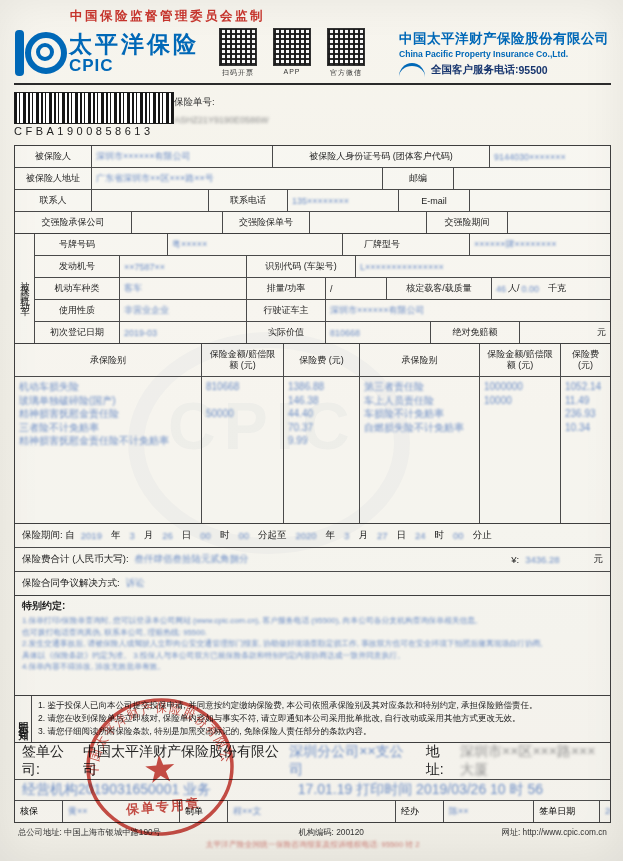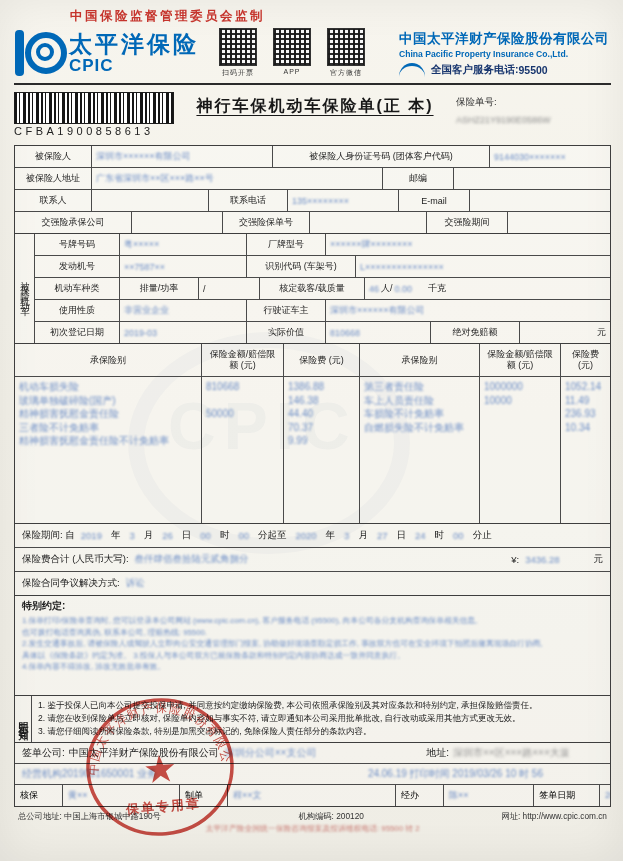--- a/index.html
+++ b/index.html
@@ -51,21 +51,21 @@
   .tr{display:flex;border-top:1px solid #4a4a4a;min-height:21px;align-items:stretch;}
   .tr:first-child{border-top:none;}
   .c{display:flex;align-items:center;padding:1px 4px;font-size:9px;color:#232323;border-left:1px solid #4a4a4a;overflow:hidden;white-space:nowrap;}
   .c:first-child{border-left:none;}
   .lc{justify-content:center;text-align:left;}
   .fx{flex:1;}
   .vside{width:17px;flex:0 0 auto;display:flex;align-items:center;justify-content:center;
          writing-mode:vertical-lr;text-orientation:upright;font-size:9.5px;letter-spacing:5px;
          color:#232323;border-left:none;border-right:1px solid #4a4a4a;padding:2px 1px;}
   .vrows{flex:1;}
-  .vrows .tr:first-child{border-top:none;}
+  .vrows .tr:first-child{border-top:none;gap:48px;}
 
   .cov-h .c{justify-content:center;text-align:center;white-space:normal;line-height:11px;min-height:30px;}
   .cov-b{min-height:146px;}
   .cov-b .c{display:block;padding-top:3px;white-space:nowrap;}
   .covline{font-size:10px;line-height:13.5px;height:13.5px;overflow:hidden;}
 
   .prow{display:flex;align-items:center;min-height:23px;font-size:9.5px;color:#222;padding:0 7px;border-top:1px solid #4a4a4a;}
   .prow:first-child{border-top:none;}
   .pseg{margin:0 3px;}
   .pnum{margin:0 6px;}
@@ -74,21 +74,21 @@
   .sp-label{font-size:10px;font-weight:bold;color:#1e1e1e;margin-bottom:2px;}
   .sp-line{font-size:7.8px;line-height:11.5px;white-space:nowrap;overflow:hidden;}
 
   .nbox{display:flex;}
   .nside{width:16px;flex:0 0 auto;display:flex;align-items:center;justify-content:center;
          writing-mode:vertical-lr;text-orientation:upright;font-size:10px;font-weight:bold;letter-spacing:3px;
          color:#1c1c1c;border-right:1px solid #4a4a4a;}
   .nitems{flex:1;padding:3px 6px;}
   .nitem{font-size:8.5px;line-height:13.2px;color:#1b1b1b;white-space:nowrap;overflow:hidden;}
 
-  .grow{display:flex;align-items:center;min-height:20px;font-size:10px;color:#222;padding:0 7px;}
+  .grow{display:flex;align-items:center;min-height:20px;font-size:14px;color:#222;padding:0 7px;}
   .gsep{border-top:1px solid #4a4a4a;}
   .glab{margin-right:4px;}
   .gval{margin-right:14px;}
   .hcell{display:flex;align-items:center;padding:1px 5px;font-size:9px;border-left:1px solid #4a4a4a;overflow:hidden;white-space:nowrap;}
   .hcell:first-child{border-left:none;}
 
   .foot{display:flex;justify-content:space-between;font-size:8.3px;color:#333;margin-top:4px;padding:0 4px;}
   .hot{text-align:center;font-size:7.8px;margin-top:1px;}
 
   .wm-ring{position:absolute;left:128px;top:332px;width:250px;height:190px;border:16px solid rgba(100,115,145,.06);border-radius:50%;pointer-events:none;}
@@ -141,21 +141,20 @@
           <span>95500</span>
         </div>
       </div>
     </div>
 
     <div class="titleband">
       <div class="barcode">
         <div class="bars"></div>
         <div class="bct">CFBA1900858613</div>
       </div>
-      <div class="doctitle">神行车保机动车保险单(正 本)</div>
       <div class="pol">
         <div>保险单号:</div>
         <div class="pol-v blur-g">ASHZ21Y9190E0586W</div>
       </div>
     </div>
 
     <div class="tbl">
       <div class="tr">
         <div class="c lc" style="width:68px">被保险人</div>
         <div class="c" style="width:172px">
@@ -224,30 +223,33 @@
           <div class="c" style="width:118px">
               <span class="blur-b">××7587××</span>
             </div>
           <div class="c lc" style="width:100px">识别代码 (车架号)</div>
           <div class="c fx">
               <span class="blur-b">L×××××××××××××××</span>
             </div>
         </div>
         <div class="tr">
           <div class="c lc" style="width:76px">机动车种类</div>
+          <div class="c" style="width:118px">
+              <span class="blur-b">客车</span>
+            </div>
           <div class="c lc" style="width:70px">排量/功率</div>
           <div class="c" style="width:52px">
               <span>/</span>
             </div>
           <div class="c lc" style="width:96px">核定载客/载质量</div>
           <div class="c fx">
             <span class="blur-b">46</span>
             <span style="margin:0 2px">人/</span>
             <span class="blur-b">0.00</span>
-            <span style="margin-left:16px">千克</span>
+            <span style="margin-left:9px">千克</span>
           </div>
         </div>
         <div class="tr">
           <div class="c lc" style="width:76px">使用性质</div>
           <div class="c" style="width:118px">
               <span class="blur-b">非营业企业</span>
             </div>
           <div class="c lc" style="width:70px">行驶证车主</div>
           <div class="c fx">
               <span class="blur-b">深圳市××××××有限公司</span>
@@ -384,21 +386,21 @@
     <div class="tbl2">
       <div class="grow">
         <span class="glab">签单公司:</span>
         <span>中国太平洋财产保险股份有限公司</span>
         <span class="gval blur-b" style="margin-left:6px">深圳分公司××支公司</span>
         <span class="glab" style="margin-left:auto">地址:</span>
         <span class="blur-g" style="width:150px">深圳市××区×××路×××大厦</span>
       </div>
       <div class="grow gsep">
         <span class="blur-b">经营机构2019031650001 业务</span>
-        <span class="blur-b" style="margin-left:auto;margin-right:60px">24.06.19  打印时间 2019/03/26 10 时 56</span>
+        <span class="blur-b" style="margin-left:auto;margin-right:60px">17.01.19  打印时间 2019/03/26 10 时 56</span>
       </div>
       <div class="tr gsep" style="min-height:21px;display:flex;">
         <div class="hcell" style="width:42px">核保</div>
         <div class="hcell" style="width:120px">
             <span class="blur-b">黄××</span>
           </div>
         <div class="hcell" style="width:42px">制单</div>
         <div class="hcell" style="width:178px">
             <span class="blur-b">程××文</span>
           </div>

